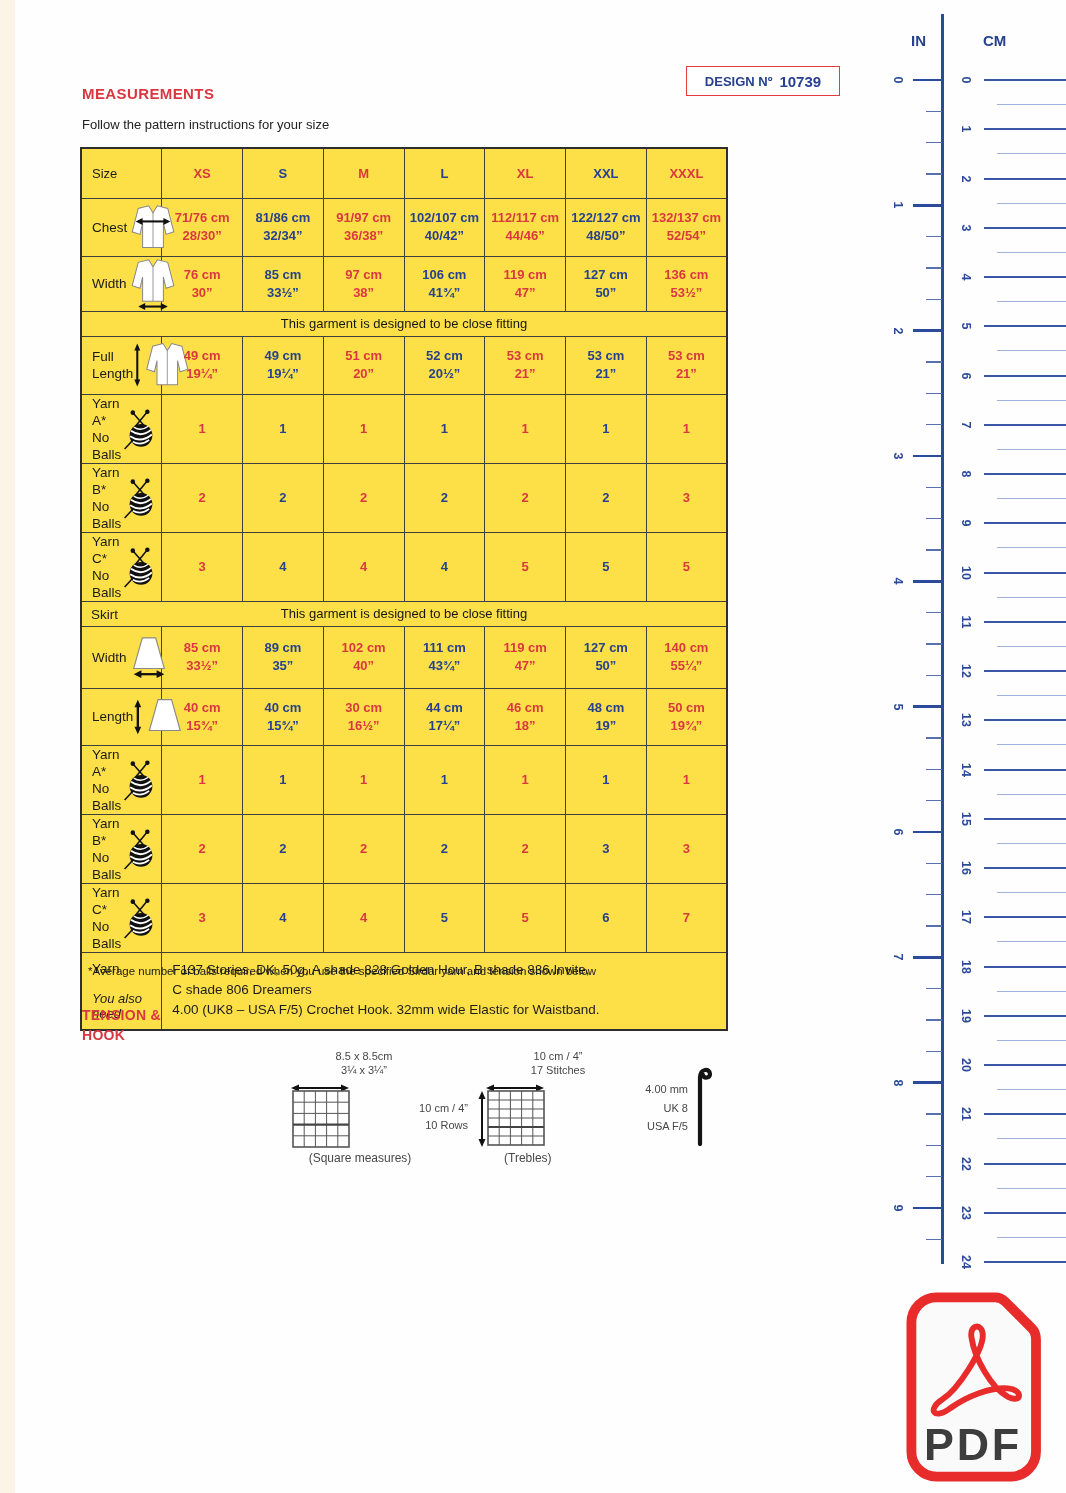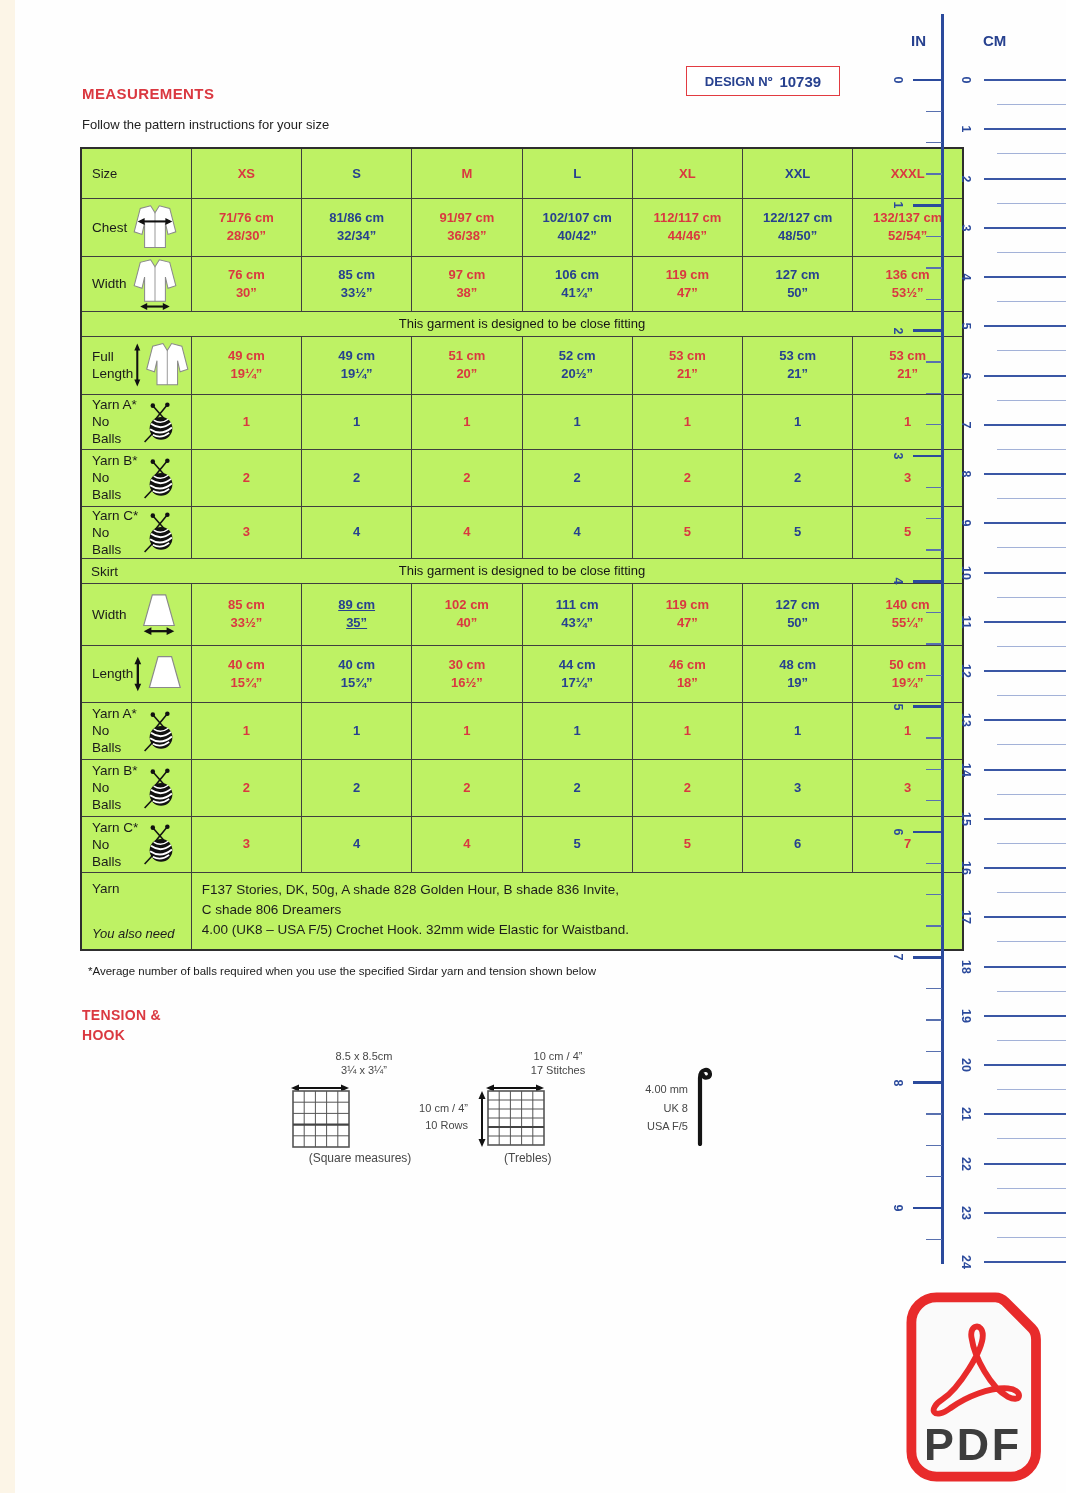--- a/index.html
+++ b/index.html
@@ -10,21 +10,21 @@
   #edge-strip{left:0;top:0;width:15px;height:1493px;background:#fcf5e7;}
   
   #measurements-title{left:82px;top:85px;font-size:15px;font-weight:bold;letter-spacing:.4px;}
   #subtitle{left:82px;top:117px;font-size:13px;color:#222;}
   #design-box{left:686px;top:66px;width:152px;height:28px;border:1.5px solid #e23b41;
               display:flex;align-items:center;justify-content:center;gap:7px;background:#fff;}
   #design-box .lbl{font-size:13px;font-weight:bold;}
   #design-box .num{font-size:15px;font-weight:bold;}
   
   #size-table{position:absolute;left:80px;top:147px;border-collapse:collapse;table-layout:fixed;
-              width:884px;background:#bef264;border:2px solid #2e2e2e;}
+              width:648px;background:#fde047;border:2px solid #2e2e2e;}
   #size-table td{border:1px solid #3f3f3f;vertical-align:middle;font-size:13px;padding:0;}
   #size-table td.label-cell{padding:0 6px 0 10px;}
   .label-flex{display:flex;align-items:center;justify-content:space-between;height:100%;}
   .label-lines{line-height:17px;font-size:13.5px;color:#1a1a1a;}
   .row-icon{display:flex;align-items:center;margin-right:4px;}
   .size-head{text-align:center;font-size:13.5px;font-weight:bold;}
   .val-cell{text-align:center;line-height:18px;font-size:13px;font-weight:bold;}
   .note-cell{position:relative;text-align:center;font-size:13px;color:#161616;}
   .skirt-label{position:absolute;left:9px;top:50%;transform:translateY(-50%);font-size:13.5px;color:#1a1a1a;text-align:center;}
   .info-label-cell{position:relative;}
@@ -388,21 +388,21 @@
                   <polygon points="7,40 15,36 15,44" fill="#111"></polygon>
                   <polygon points="39,40 31,36 31,44" fill="#111"></polygon>
                 </svg>
               </span>
             </div>
           </td>
           <td class="val-cell" style="color: rgb(218, 56, 64);">
             <div>85 cm</div>
             <div>33½”</div>
           </td>
-          <td class="val-cell" style="color: rgb(39, 65, 143); text-decoration: underline;">
+          <td class="val-cell" style="color: rgb(39, 65, 143);">
             <div>89 cm</div>
             <div>35”</div>
           </td>
           <td class="val-cell" style="color: rgb(218, 56, 64);">
             <div>102 cm</div>
             <div>40”</div>
           </td>
           <td class="val-cell" style="color: rgb(39, 65, 143);">
             <div>111 cm</div>
             <div>43¾”</div>

